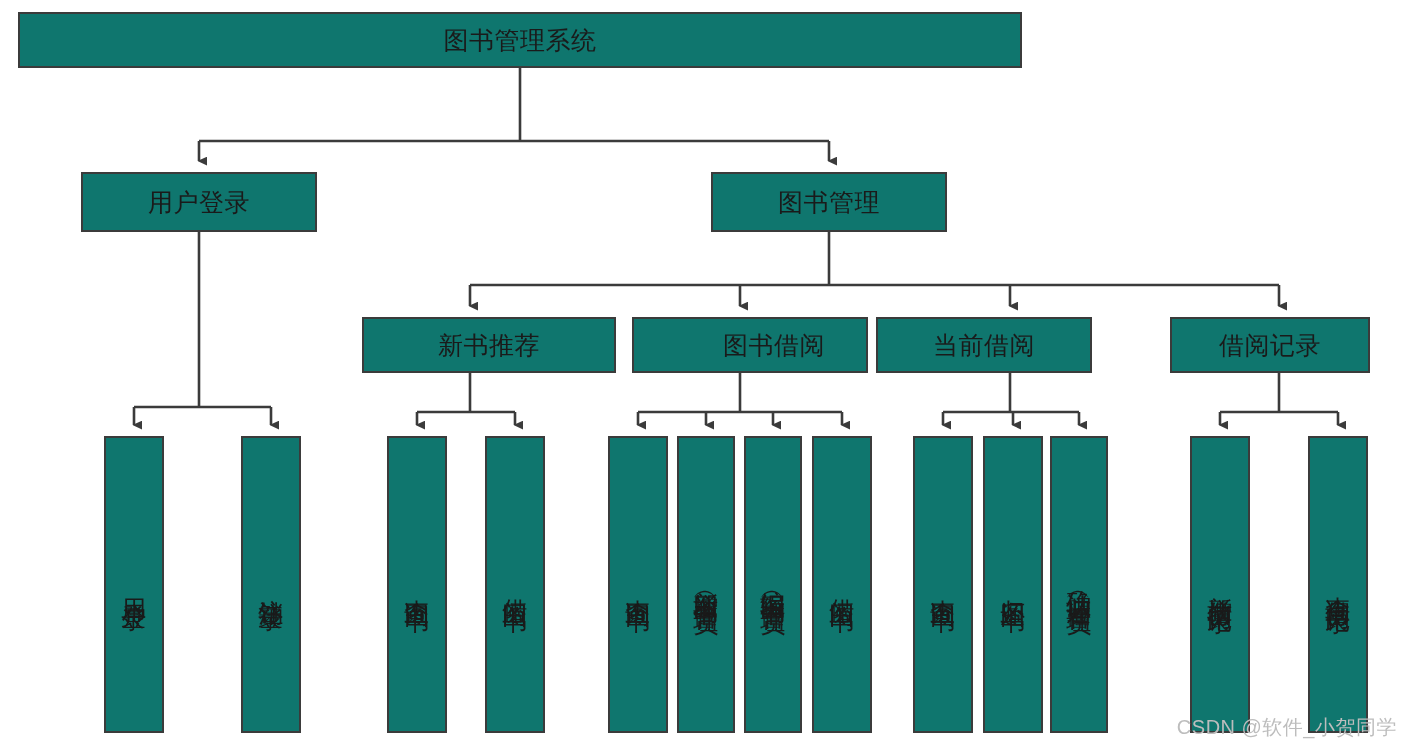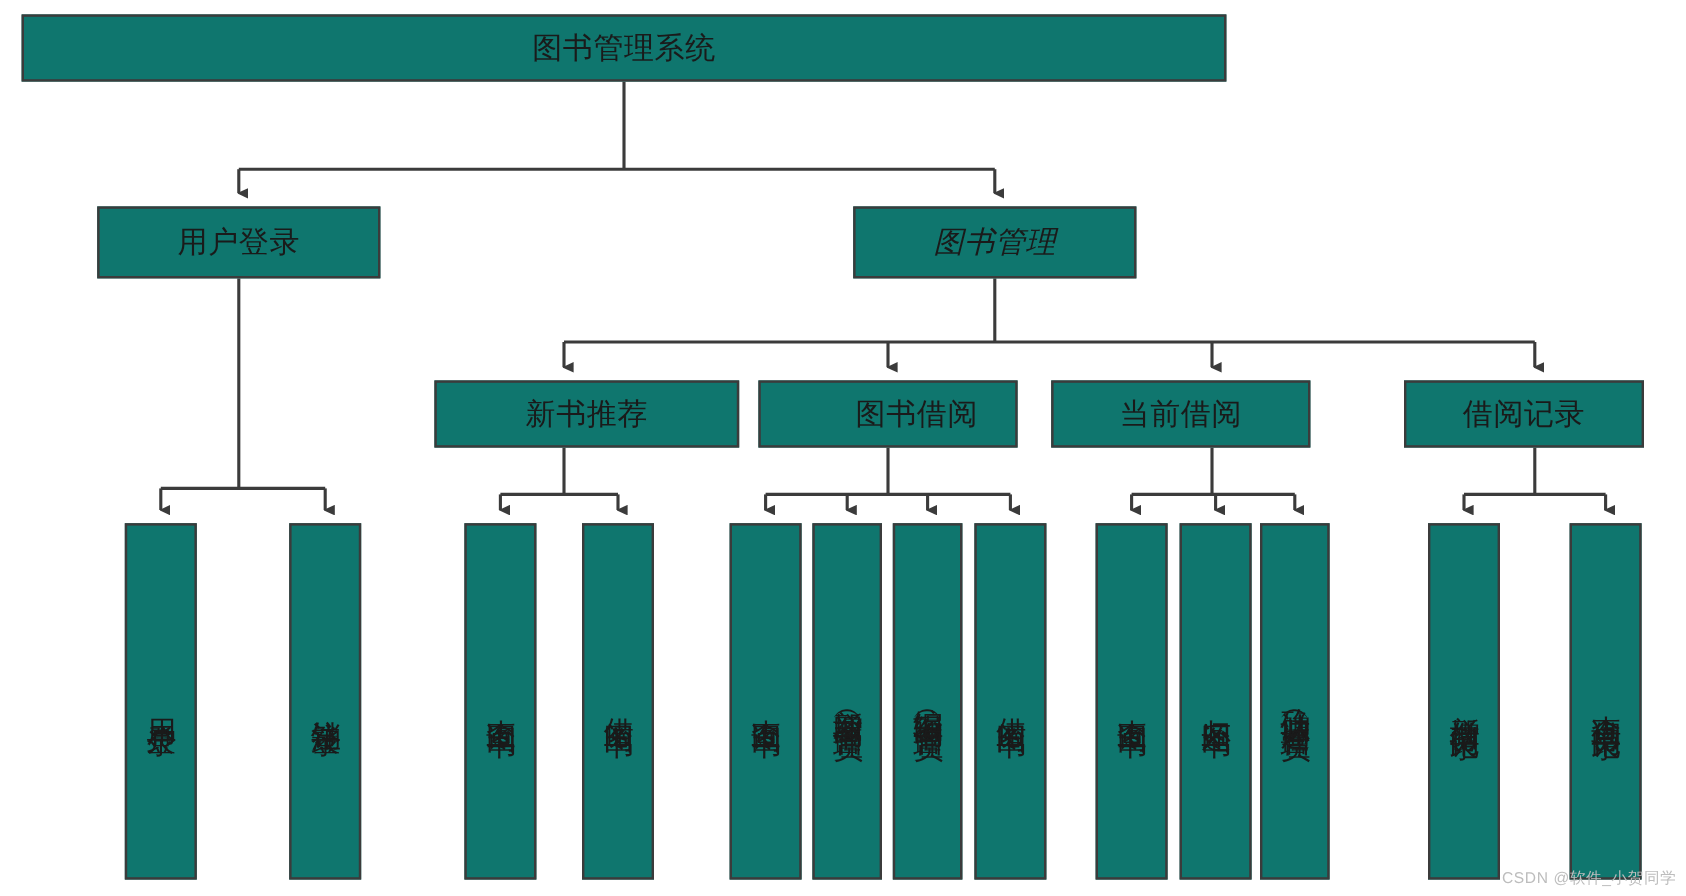--- a/index.html
+++ b/index.html
@@ -59,21 +59,21 @@
     font-size: 25px;
     line-height: 1.05;
     letter-spacing: 3px;
     white-space: nowrap;
     max-height: 100%;
   }
   #watermark {
     position: absolute;
     right: 8px;
     bottom: 6px;
-    font-size: 13px;
+    font-size: 20px;
     color: #bdbdbd;
     letter-spacing: 0.5px;
     white-space: nowrap;
     pointer-events: none;
   }
 </style>
 </head>
 <body>
 
 <div id="canvas">
@@ -121,27 +121,27 @@
       </g>
   </svg>
 
   <div id="nodes">
       <div class="node horiz root" style="left: 18px; top: 12px; width: 1004px; height: 56px;">
         <span class="node-label">图书管理系统</span>
       </div>
       <div class="node horiz" style="left: 81px; top: 172px; width: 236px; height: 60px;">
         <span class="node-label">用户登录</span>
       </div>
-      <div class="node horiz" style="left: 711px; top: 172px; width: 236px; height: 60px; font-style: italic;">
+      <div class="node horiz" style="left: 711px; top: 172px; width: 236px; height: 60px;">
         <span class="node-label">图书管理</span>
       </div>
       <div class="node horiz" style="left: 362px; top: 317px; width: 254px; height: 56px;">
         <span class="node-label">新书推荐</span>
       </div>
-      <div class="node horiz" style="left: 632px; top: 317px; width: 216px; height: 56px; padding-left: 48px;">
+      <div class="node horiz" style="left: 632px; top: 317px; width: 236px; height: 56px; padding-left: 48px;">
         <span class="node-label">图书借阅</span>
       </div>
       <div class="node horiz" style="left: 876px; top: 317px; width: 216px; height: 56px;">
         <span class="node-label">当前借阅</span>
       </div>
       <div class="node horiz" style="left: 1170px; top: 317px; width: 200px; height: 56px;">
         <span class="node-label">借阅记录</span>
       </div>
       <div class="node vert" style="left: 104px; top: 436px; width: 60px; height: 297px;">
         <span class="node-label">用户登录</span>

